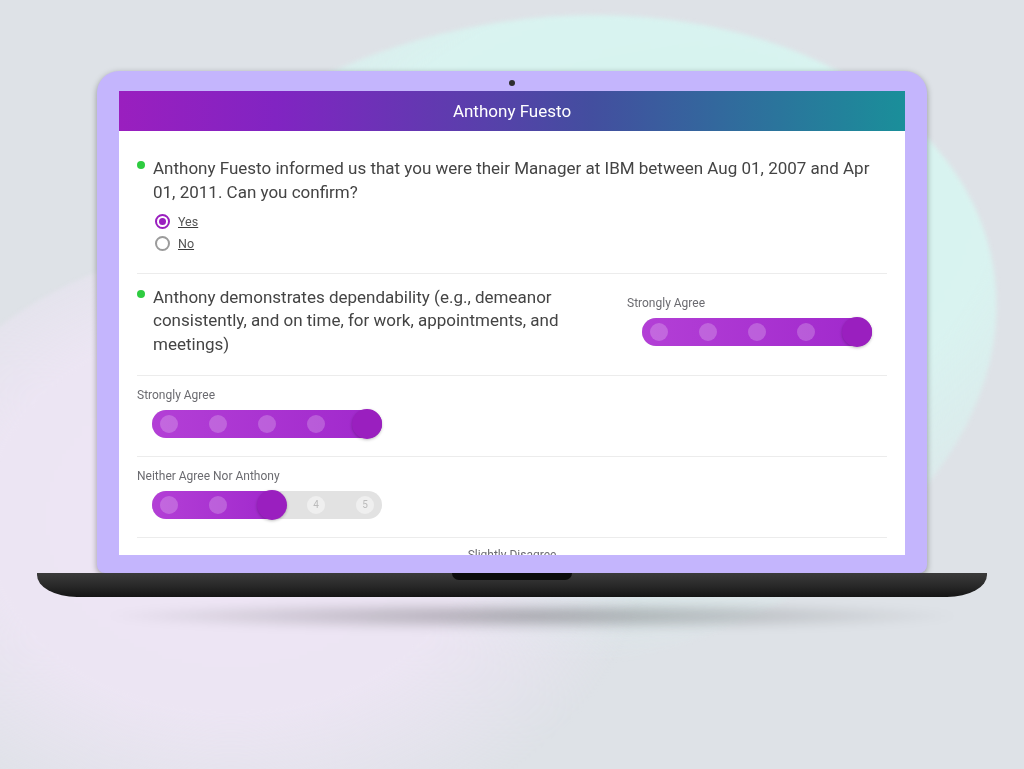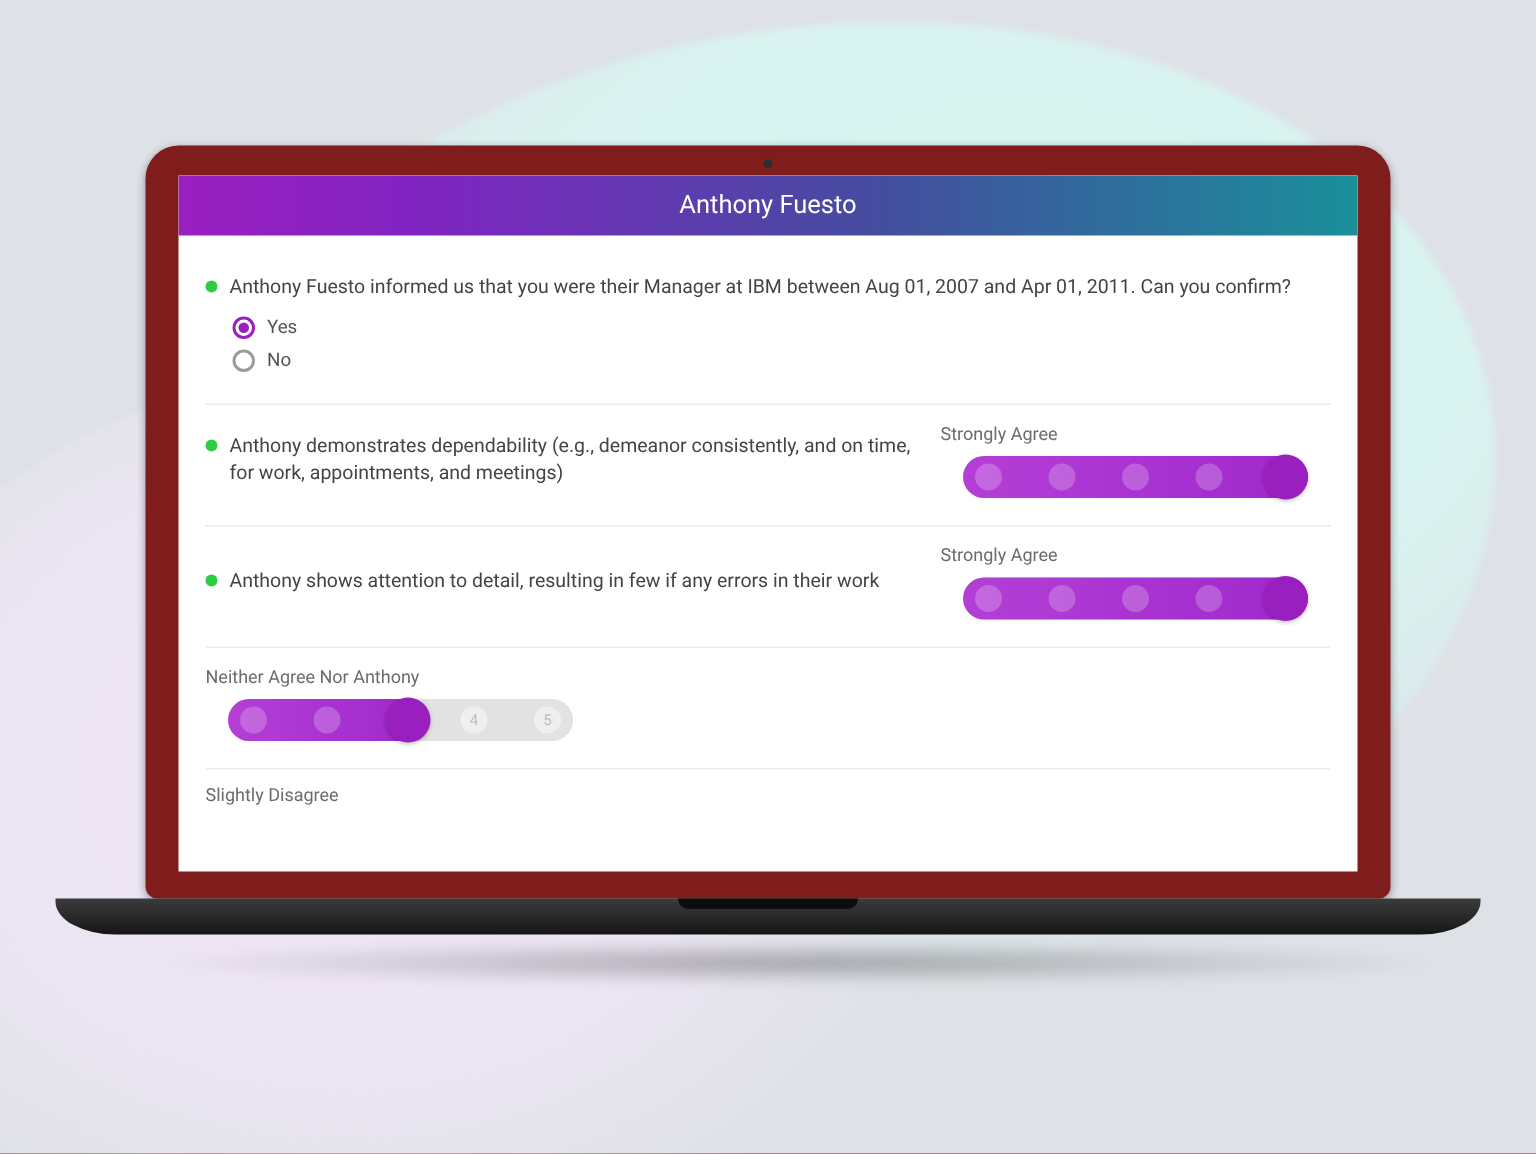--- a/index.html
+++ b/index.html
@@ -22,26 +22,25 @@
   }
 
   
   .laptop {
     position: absolute;
     left: 97px; top: 71px;
     width: 830px;
   }
   .lid {
     width: 830px; height: 502px;
-    background: #7f1d1d;
+    background: #c4b5fd;
     border-radius: 22px 22px 8px 8px;
     padding: 20px 22px 18px 22px;
     box-shadow: 0 2px 6px rgba(0,0,0,0.35);
     position: relative;
-    margin-top: 26px;
   }
   .camera {
     position: absolute; top: 9px; left: 50%; transform: translateX(-50%);
     width: 6px; height: 6px; border-radius: 50%; background: #2e2e2e;
   }
   .screen {
     width: 100%; height: 100%;
     background: #fff;
     overflow: hidden;
     position: relative;
@@ -71,23 +70,23 @@
     background: linear-gradient(90deg,#9a1fbf 0%, #8124c2 20%, #434e9f 60%, #1a8f9a 100%);
     color: #fff;
     display:flex; align-items:center; justify-content:center;
     font-size: 17px; font-weight: 400;
   }
   .content { padding: 14px 18px 0 18px; font-size: 12.5px; color:#3c3c3c; }
   .section { border-bottom: 1px solid #ececec; padding: 12px 0 18px 0; }
   .section:last-child { border-bottom:none; }
   .qline { display:flex; align-items:flex-start; gap:8px; margin-bottom:4px; }
   .dot { width:8px; height:8px; border-radius:50%; background:#2ecc40; flex:0 0 auto; margin-top:4px; }
-  .qtext { flex:1; line-height:1.4; color:#444; font-size:13px; }
-
-  .radios { padding-left: 18px; margin-top:6px; }
+  .qtext { flex:1; line-height:1.4; color:#444; font-size:17px; }
+
+  .radios { padding-left: 18px; margin-top:6px;text-decoration:underline; }
   .radio-row { display:flex; align-items:center; gap:8px; height:22px; font-size:12.5px; color:#555;}
   .radio { width:15px; height:15px; border-radius:50%; border:2px solid #9b9b9b; display:flex; align-items:center; justify-content:center; }
   .radio.selected { border-color:#9a1fbf; }
   .radio.selected::after{ content:""; width:7px; height:7px; border-radius:50%; background:#9a1fbf;}
 
   .row2 { display:flex; align-items:center; gap:20px; }
   .row2 .qline { flex:1; margin-bottom:0; }
   .rating-col { width: 260px; text-align:left; }
   .rating-label { font-size: 12px; color:#6b6b70; margin-bottom:8px; }
   .track {
@@ -104,21 +103,21 @@
   .stops { position:absolute; inset:0; display:flex; align-items:center; justify-content:space-between; padding:0 8px;}
   .stop { width:18px; height:18px; border-radius:50%; background: rgba(255,255,255,0.22); }
   .stop.off { background:#efefef; color:#bbb; font-size:10px; display:flex; align-items:center; justify-content:center;}
   .knob {
     position:absolute; top:-1px; width:30px; height:30px; border-radius:50%;
     background:#9a1fbf;
     box-shadow: 0 1px 3px rgba(0,0,0,0.25);
     transform: translateX(-50%);
   }
 
-  .partial-next { font-size:12px; color:#6b6b70; padding-top:10px;}
+  .partial-next { text-align:center; font-size:12px; color:#6b6b70; padding-top:10px;}
 </style>
 </head>
 <body>
 
 <div class="blob-a"></div>
 <div class="blob-b"></div>
 
 <div class="laptop">
   <div class="lid">
     <div class="camera"></div>
@@ -165,24 +164,20 @@
                     <span class="stop"></span>
                 </div>
                 <div class="knob" style="left:calc(100% - 15px)"></div>
               </div>
             </div>
           </div>
         </div>
 
         <div class="section">
           <div class="row2">
-            <div class="qline">
-              <span class="dot"></span>
-              <span class="qtext">Anthony shows attention to detail, resulting in few if any errors in their work</span>
-            </div>
             <div class="rating-col">
               <div class="rating-label">Strongly Agree</div>
               <div class="track">
                 <div class="fill" style="width:100%"></div>
                 <div class="stops">
                   <span class="stop"></span>
                     <span class="stop"></span>
                     <span class="stop"></span>
                     <span class="stop"></span>
                     <span class="stop"></span>

